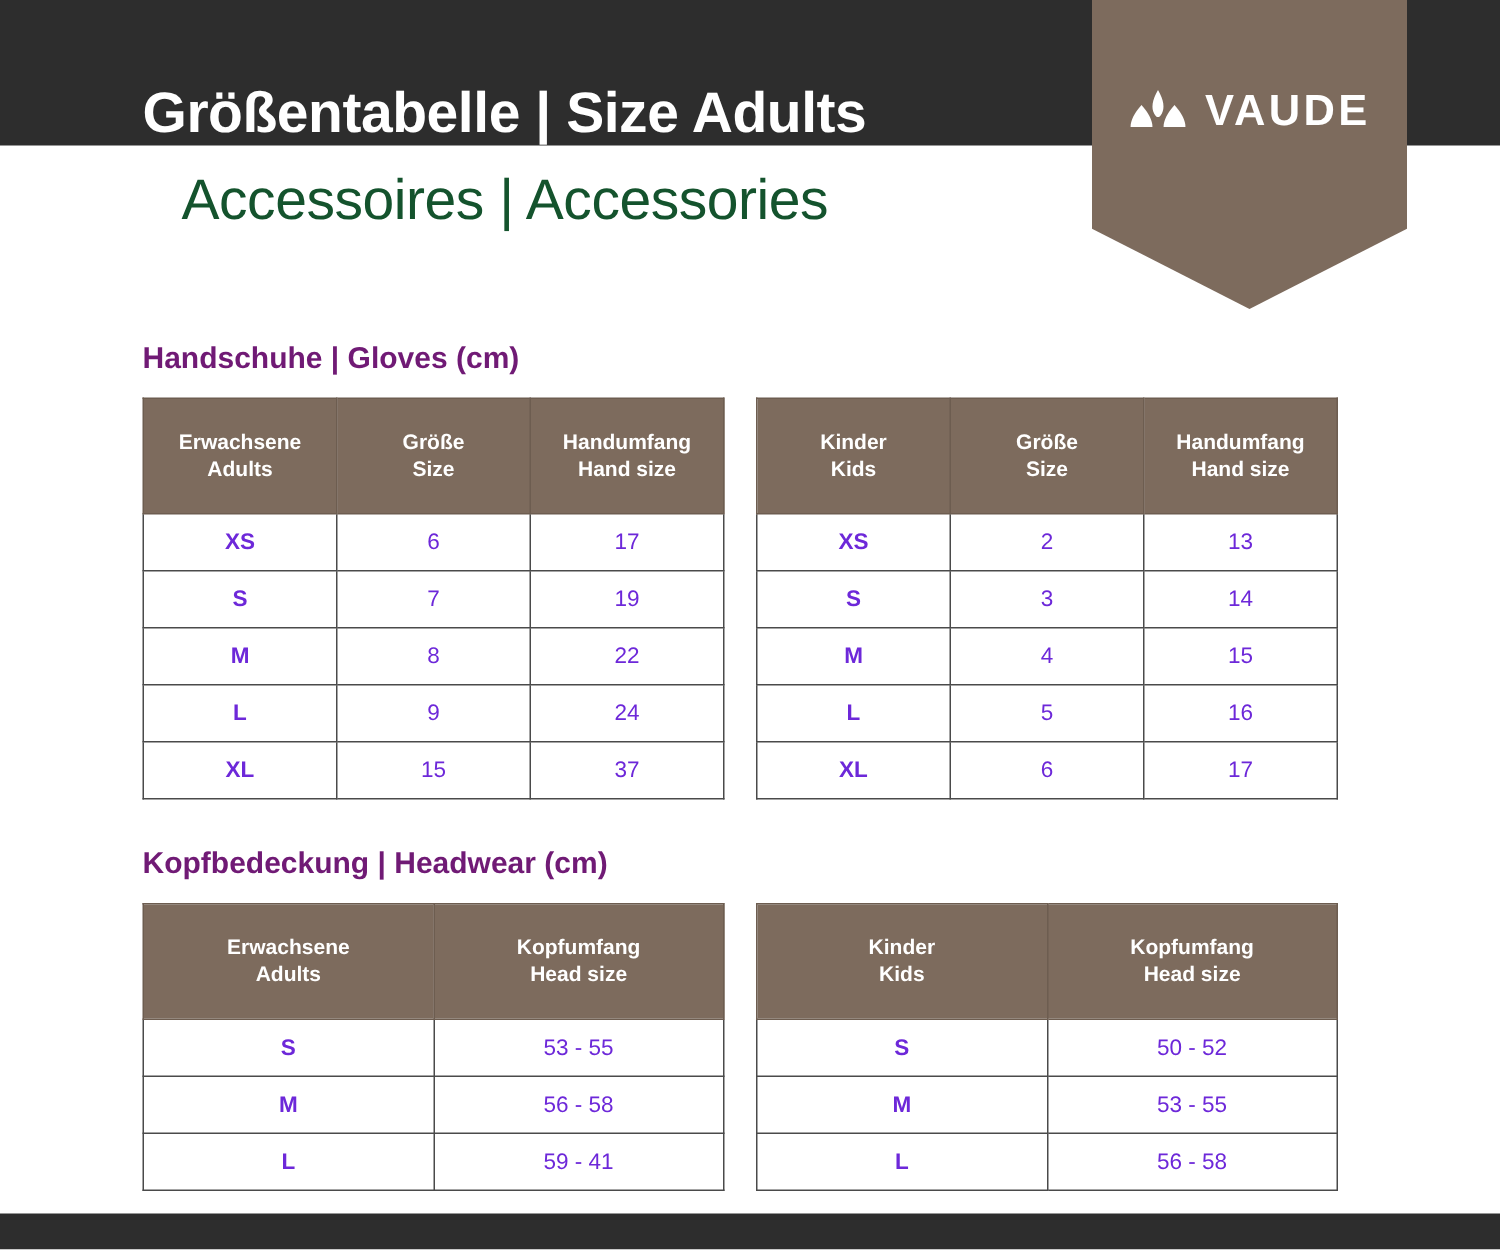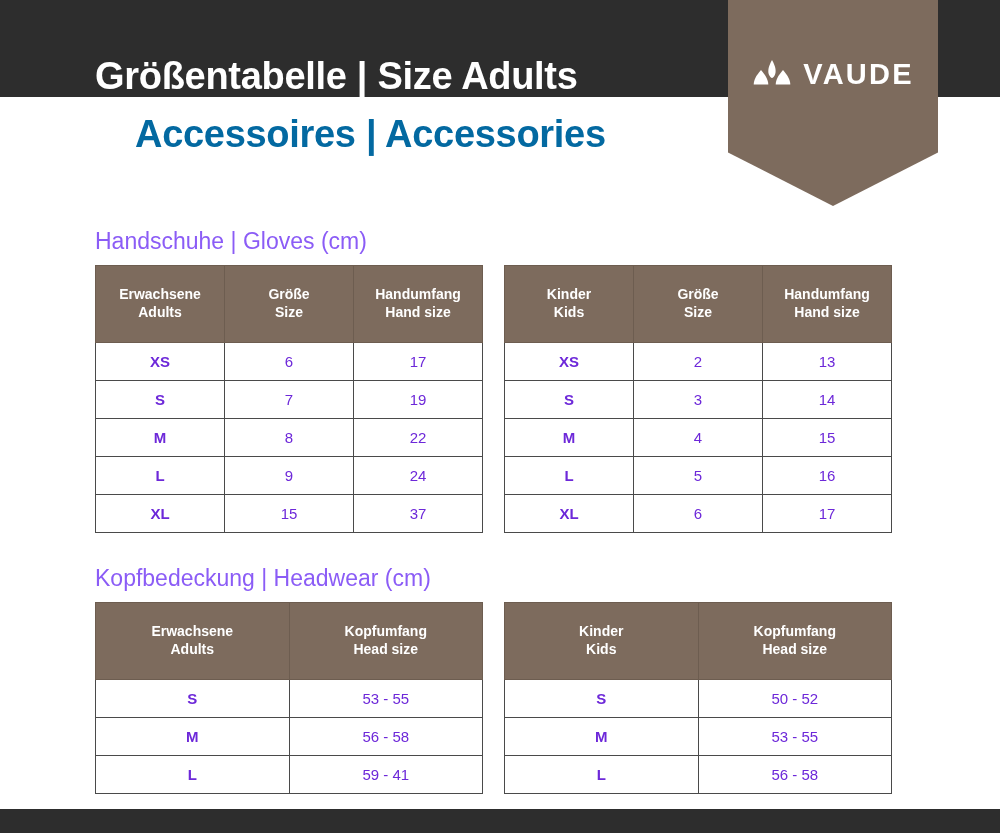--- a/index.html
+++ b/index.html
@@ -34,24 +34,24 @@
     font-size: 38px;
     font-weight: bold;
     color: #ffffff;
     letter-spacing: -0.3px;
     white-space: nowrap;
     z-index: 3;
   }
 
   .title-sub {
     position: absolute;
-    left: 135px; top: 113px;
+    left: 121px; top: 113px;
     font-size: 38px;
-    font-weight: bold;
-    color: #0369a1;
+    font-weight: normal;
+    color: #14532d;
     letter-spacing: -0.3px;
     white-space: nowrap;
     z-index: 3;
   }
 
   
   .brand-banner {
     position: absolute;
     left: 728px; top: 0;
     width: 210px; height: 206px;
@@ -90,23 +90,23 @@
   }
 
   
   .section { position: absolute; }
   .section-gloves   { left: 0; top: 228px; width: 1000px; }
   .section-headwear { left: 0; top: 565px; width: 1000px; }
 
   .section-title {
     position: absolute;
     left: 95px; top: 0;
-    font-size: 23px;
-    font-weight: normal;
-    color: #8b5cf6;
+    font-size: 20px;
+    font-weight: bold;
+    color: #701a75;
     white-space: nowrap;
   }
 
   .tables-row {
     position: absolute;
     left: 95px; top: 37px;
     width: 797px;
     display: flex;
     justify-content: space-between;
   }

